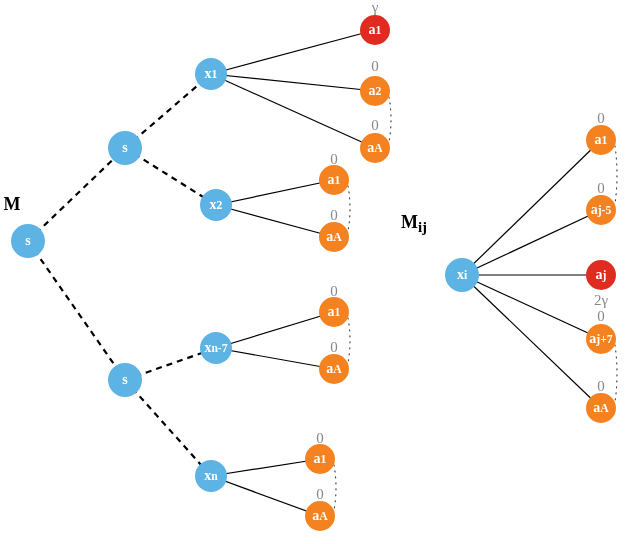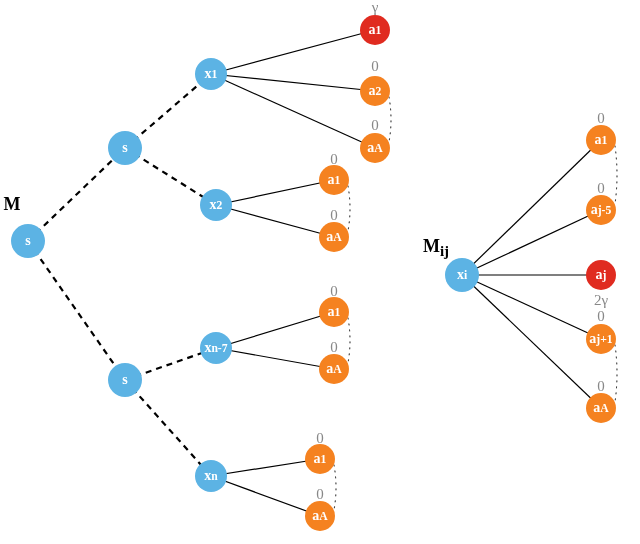--- a/index.html
+++ b/index.html
@@ -105,18 +105,18 @@
     <div class="node node-orange" style="left: 320px; top: 516px;">a<sub>A</sub></div>
     <div class="label" style="left: 320px; top: 494px;">0</div>
     <div class="title" style="left: 12px; top: 204px;">M</div>
     <div class="node node-blue" style="left: 462px; top: 275px;">x<sub>i</sub></div>
     <div class="node node-orange" style="left: 601px; top: 140px;">a<sub>1</sub></div>
     <div class="label" style="left: 601px; top: 118px;">0</div>
     <div class="node node-orange" style="left: 601px; top: 210px;">a<sub>j-5</sub></div>
     <div class="label" style="left: 601px; top: 188px;">0</div>
     <div class="node node-red" style="left: 601px; top: 275px;">a<sub>j</sub></div>
     <div class="label" style="left: 601px; top: 252px; margin-top: 48px;">2γ</div>
-    <div class="node node-orange" style="left: 601px; top: 339px;">a<sub>j+1</sub></div>
+    <div class="node node-orange" style="left: 601px; top: 339px;">a<sub>j+7</sub></div>
     <div class="label" style="left: 601px; top: 316px;">0</div>
     <div class="node node-orange" style="left: 601px; top: 408px;">a<sub>A</sub></div>
     <div class="label" style="left: 601px; top: 386px;">0</div>
-    <div class="title" style="left: 436px; top: 224px; margin-top: 24px;">M<sub>ij</sub></div>
+    <div class="title" style="left: 414px; top: 224px;">M<sub>ij</sub></div>
   </div>
 
 </body></html>

